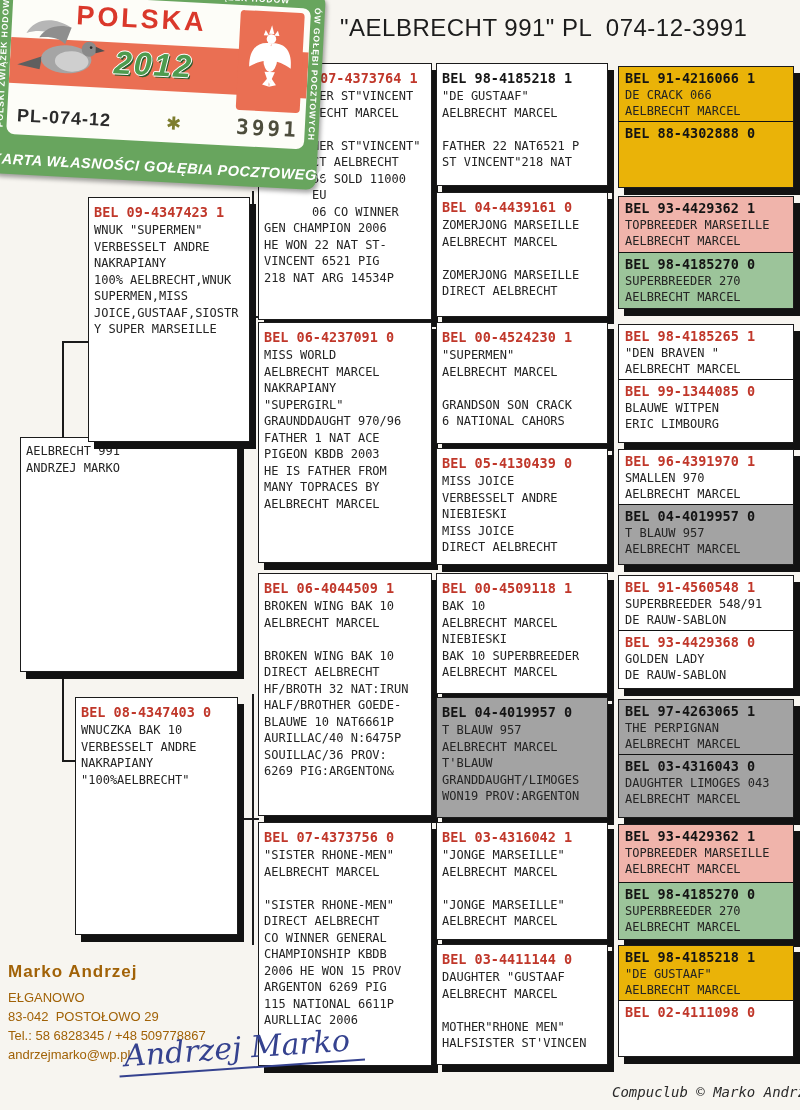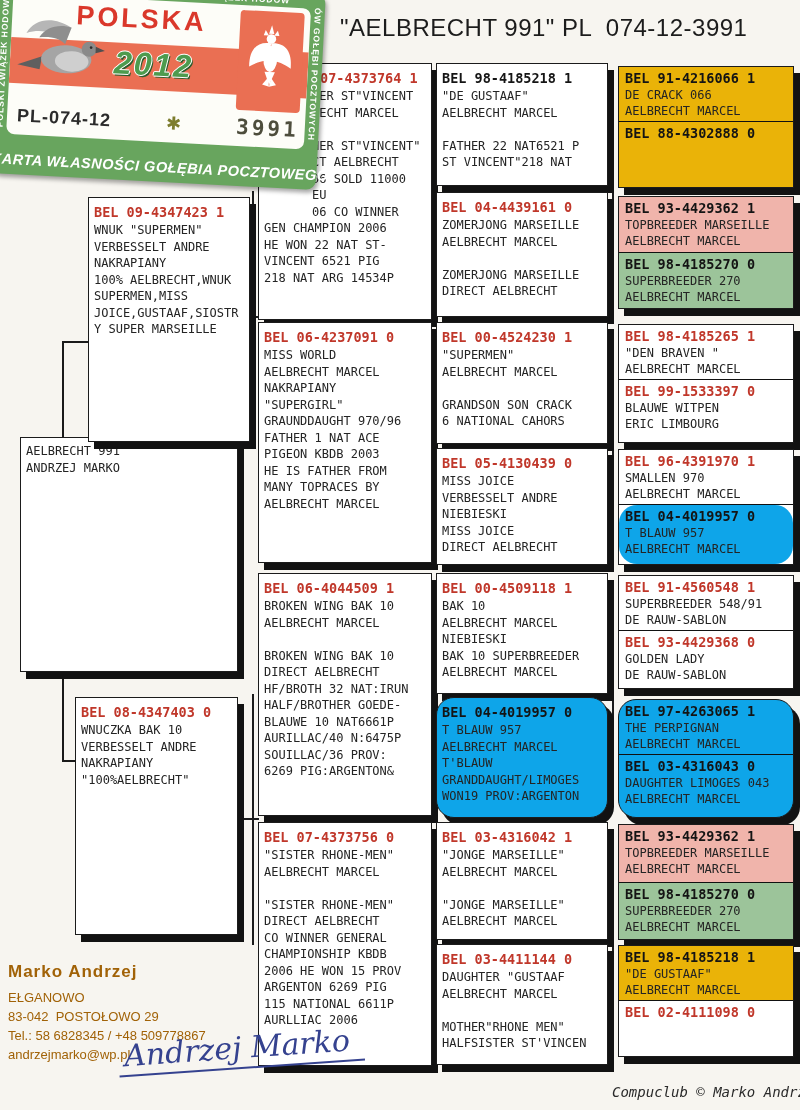--- a/index.html
+++ b/index.html
@@ -17,21 +17,21 @@
   .ring.obscured-ring { padding-left:56px; }
   .pbox.nopad { padding:0; display:flex; flex-direction:column; }
   .sec { padding:2px 6px; }
   .sec .ring { line-height:18px; }
   .sec .body { line-height:16px; }
   .divider { border-top:1.5px solid #111; }
   .grow { flex:1; }
   .bg-yellow { background:#eab308; }
   .bg-pink   { background:#f0b4ab; }
   .bg-green  { background:#9cc49a; }
-  .bg-blue   { background:#0ea5e9;border-radius:18px; }
+  .bg-blue   { background:#a3a3a3; }
 
   
   .conn { position:absolute; background:#1a1a1a; z-index:1; }
 
   
   .title { position:absolute; left:340px; top:14px; width:455px; font-size:24px;
            color:#1c1c1c; letter-spacing:0.5px; white-space:pre; z-index:3; }
 
   
   .stamp { position:absolute; left:-4px; top:-16px; width:326px; height:196px;
@@ -270,21 +270,21 @@
   </div>
 
   <div class="pbox nopad" style="left:618px;top:324px;width:176px;height:119px">
     <div class="sec">
       <div class="ring red">BEL 98-4185265 1</div>
       <div class="body">"DEN BRAVEN "
 AELBRECHT MARCEL</div>
     </div>
     <div class="divider"></div>
     <div class="sec grow">
-      <div class="ring red">BEL 99-1533397 0</div>
+      <div class="ring red">BEL 99-1344085 0</div>
       <div class="body">BLAUWE WITPEN
 ERIC LIMBOURG</div>
     </div>
   </div>
 
   <div class="pbox nopad" style="left:618px;top:449px;width:176px;height:116px">
     <div class="sec">
       <div class="ring red">BEL 96-4391970 1</div>
       <div class="body">SMALLEN 970
 AELBRECHT MARCEL</div>

